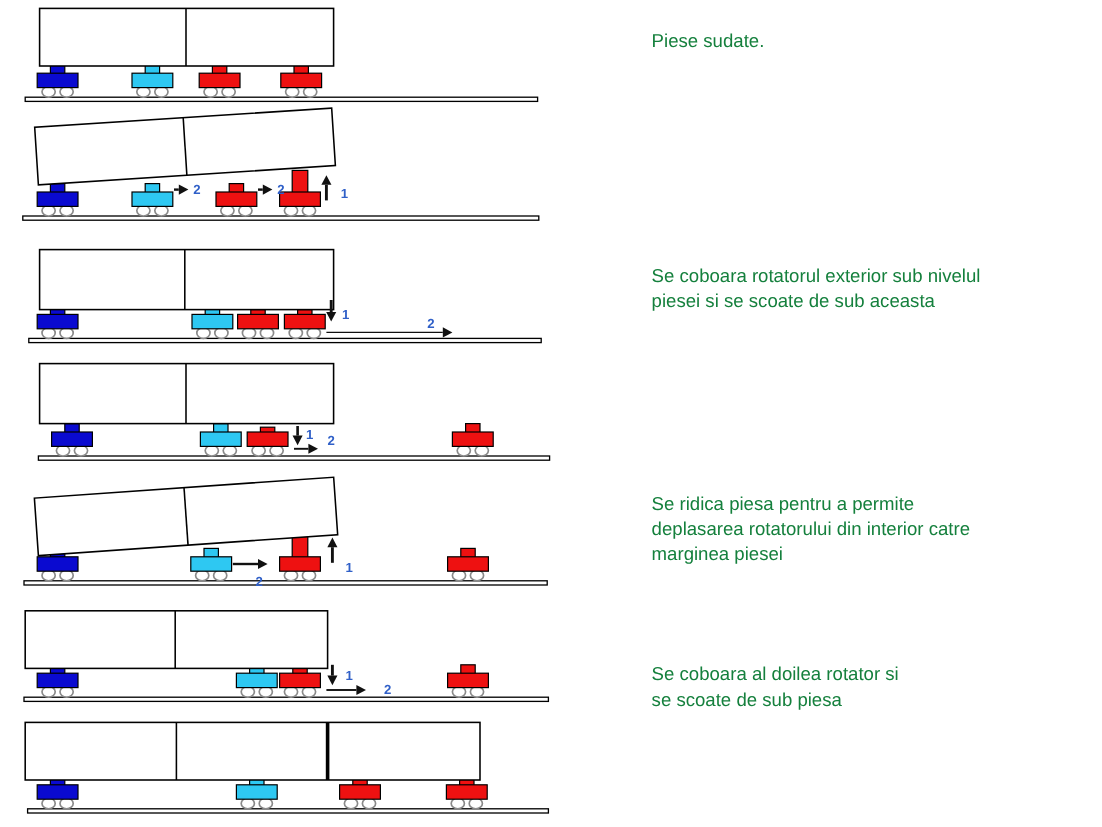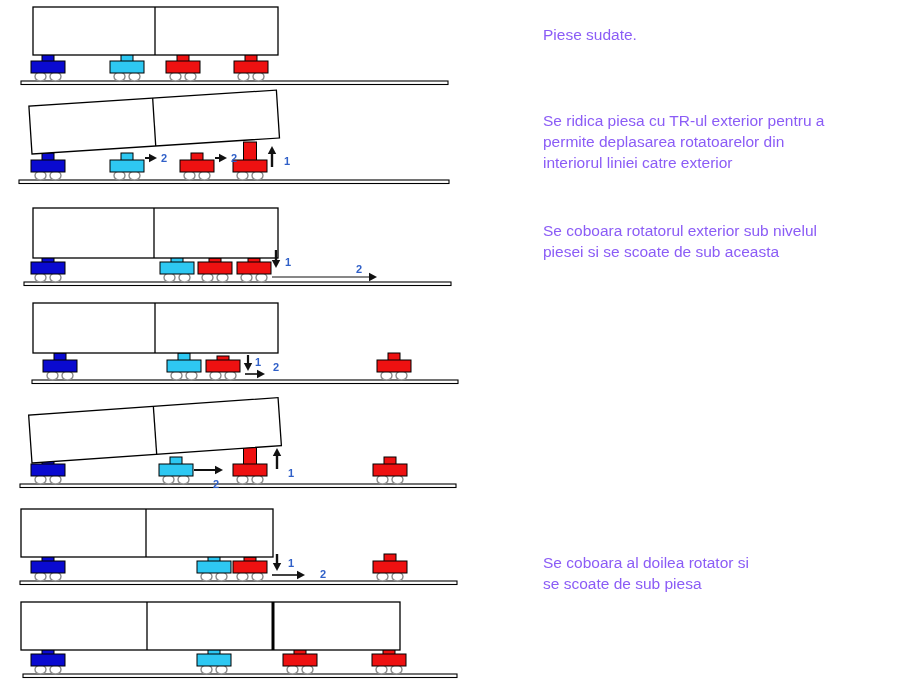--- a/index.html
+++ b/index.html
@@ -10,21 +10,21 @@
     overflow:hidden;
     font-family:"Liberation Sans", sans-serif;
   }
   #diagram{position:absolute;left:0;top:0;}
   .caption{
     position:absolute;
     left:543px;
     width:372px;
     font-size:15.5px;
     line-height:21px;
-    color:#8b5cf6;
+    color:#15803d;
     white-space:pre-line;
   }
 </style>
 </head>
 <body>
 
 <div class="canvas">
 
   <svg id="diagram" width="530" height="689" viewBox="0 0 530 689">
       <g>
@@ -296,21 +296,21 @@
         </g>
         <g>
           <rect x="21" y="602" width="379" height="48" fill="#FFFFFF" stroke="#000000" stroke-width="1.3"></rect>
           <line x1="147" y1="602" x2="147" y2="650" stroke="#000000" stroke-width="1.3"></line>
           <line x1="273" y1="602" x2="273" y2="650" stroke="#000000" stroke-width="3"></line>
         </g>
       </g>
     </svg>
 
   <div class="caption" style="top:24px">Piese sudate.</div>
-  <div class="caption" style="top:110px">Se ridica piesa cu TR-ul exterior pentru a
-permite deplasarea rotatoarelor din
-interiorul liniei catre exterior</div>
   <div class="caption" style="top:220px">Se coboara rotatorul exterior sub nivelul
 piesei si se scoate de sub aceasta</div>
+  <div class="caption" style="top:410px">Se ridica piesa pentru a permite
+deplasarea rotatorului din interior catre
+marginea piesei</div>
   <div class="caption" style="top:552px">Se coboara al doilea rotator si
 se scoate de sub piesa</div>
 
 </div>
 
 </body></html>

